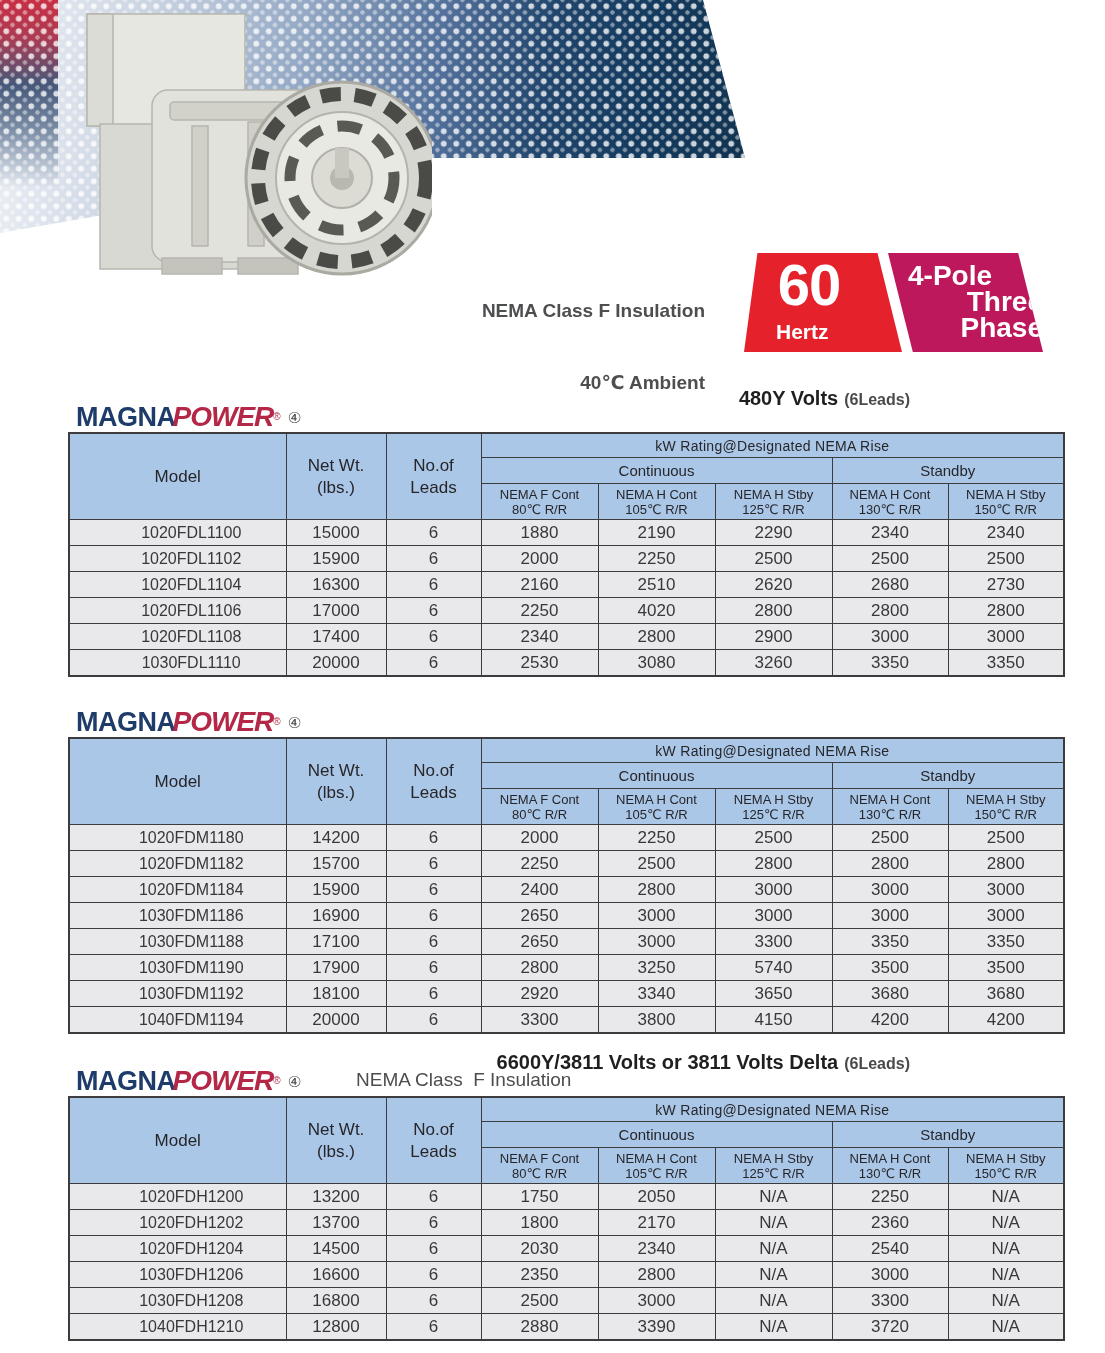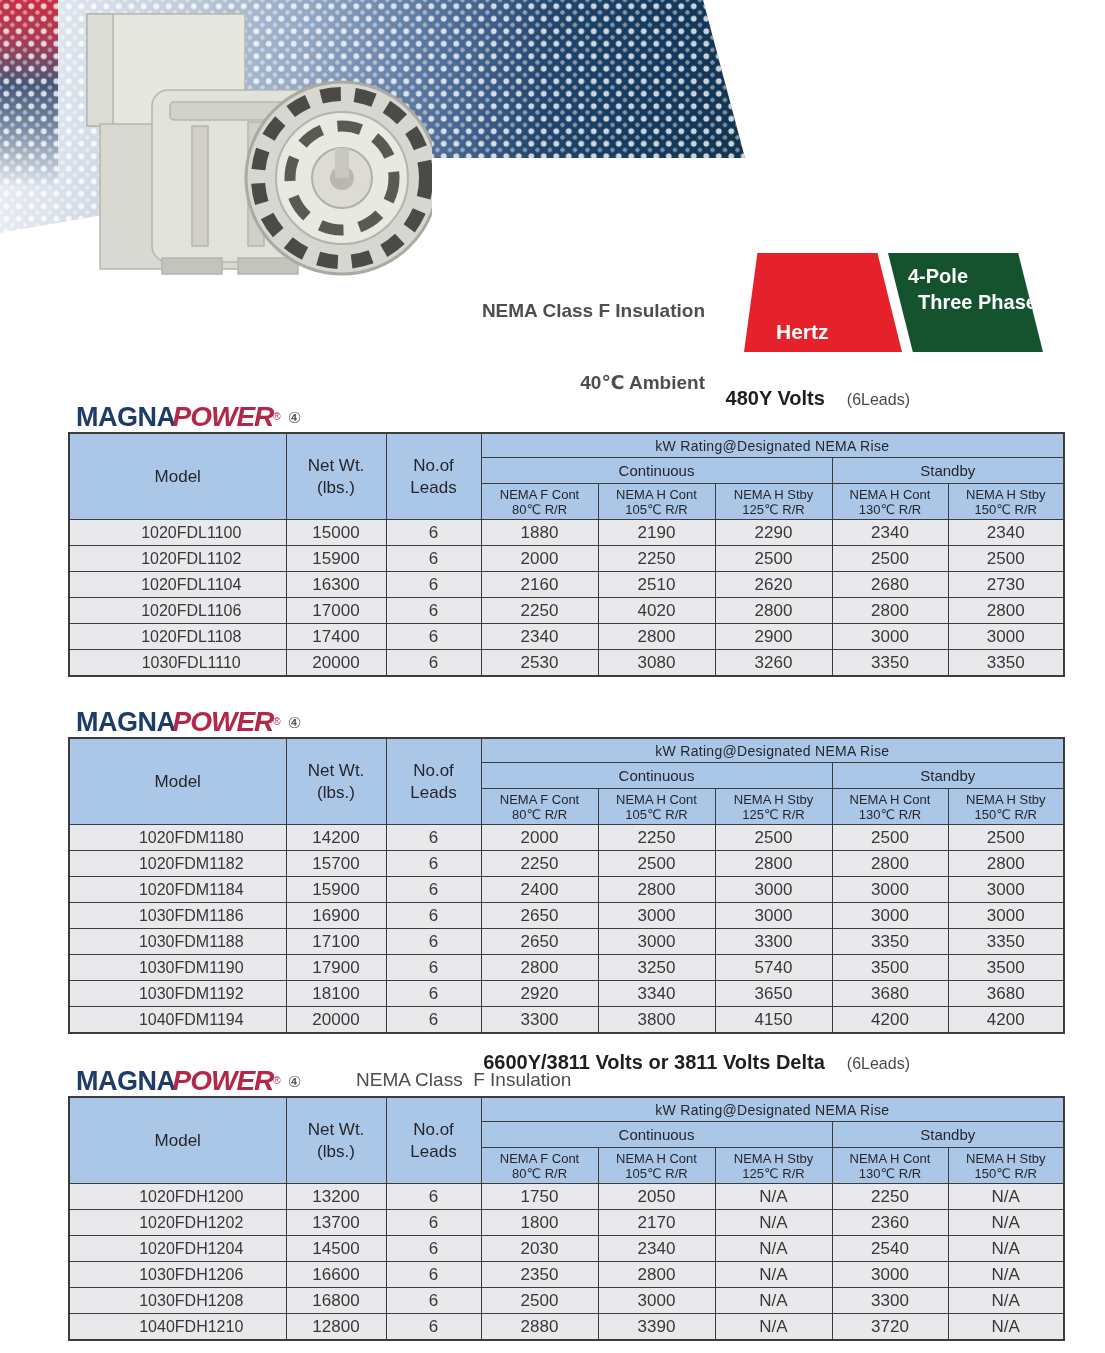--- a/index.html
+++ b/index.html
@@ -24,38 +24,38 @@
   }
   .specs sup{font-size:10px;}
   .badge{position:absolute;top:253px;height:99px;color:#ffffff;font-weight:bold;}
   .badge-red{
     left:744px;width:158px;background:#e5222c;
     clip-path:polygon(8.5% 0,84.5% 0,100% 100%,0 100%);
   }
   .badge-num{position:absolute;left:0;right:28px;top:-2px;text-align:center;font-size:58px;letter-spacing:-1px;}
   .badge-unit{position:absolute;left:32px;bottom:8px;font-size:21px;}
   .badge-gray{
-    left:888px;width:155px;background:#14532d;
+    left:888px;width:155px;background:#be185d;
     clip-path:polygon(0 0,84% 0,100% 100%,16% 100%);
-    font-size:20px;line-height:26px;padding:0;
+    font-size:28px;line-height:26px;padding:0;text-align:right;
   }
   .pole-l1{position:absolute;left:20px;top:10px;}
   .pole-l2{position:absolute;left:30px;top:36px;}
   
   .sect{position:absolute;left:68px;width:860px;}
   .sect-head{position:relative;height:38px;}
   .logo{position:absolute;left:8px;bottom:1px;white-space:nowrap;line-height:1;}
   .logo .magna{color:#1e3c6a;font-size:27px;font-weight:600;letter-spacing:-0.5px;}
   .logo .power{color:#b42747;font-size:28px;font-weight:800;font-style:italic;letter-spacing:-1px;margin-left:-3px;}
   .logo .reg{color:#b42747;font-size:10px;vertical-align:super;}
   .logo .mark{color:#4a4a4c;font-size:15px;margin-left:7px;vertical-align:20%;font-weight:400;}
   .sect-note{position:absolute;left:288px;bottom:5px;font-size:19px;color:#4c4d4f;white-space:pre;}
   .sect-title{position:absolute;right:18px;bottom:4px;white-space:pre;}
   .sect-title .tbold{font-size:20px;font-weight:bold;color:#1f1f21;}
-  .sect-title .tlight{font-size:16px;color:#4a4a4c;margin-left:22px;}
+  .sect-title .tlight{font-size:16px;color:#4a4a4c;margin-left:6px;font-weight:bold;}
   
   table.ratings{
     border-collapse:collapse;table-layout:fixed;width:995px;
     border:2px solid #3c3c3e;
   }
   table.ratings th,table.ratings td{
     border:1px solid #3c3c3e;text-align:center;vertical-align:middle;padding:0;
     font-weight:normal;overflow:hidden;
   }
   thead th{background:#abc7e7;color:#26262a;}
@@ -99,20 +99,21 @@
     </svg>
 
     <div class="specs">
       <div>NEMA Class F Insulation</div>
       <div>40℃ Ambient</div>
       <div>0.8 Power Factor Lag  ing</div>
       <div><span>DVR</span><sup>®</sup><span> 2000E+ PMG Excitation</span></div>
     </div>
 
     <div class="badge badge-red">
+      <div class="badge-num">60</div>
       <div class="badge-unit">Hertz</div>
     </div>
     <div class="badge badge-gray">
       <div class="pole-l1">4-Pole</div>
       <div class="pole-l2">Three Phase</div>
     </div>
   </div>
 
   <div class="sect" style="top:394px;">
     <div class="sect-head">

